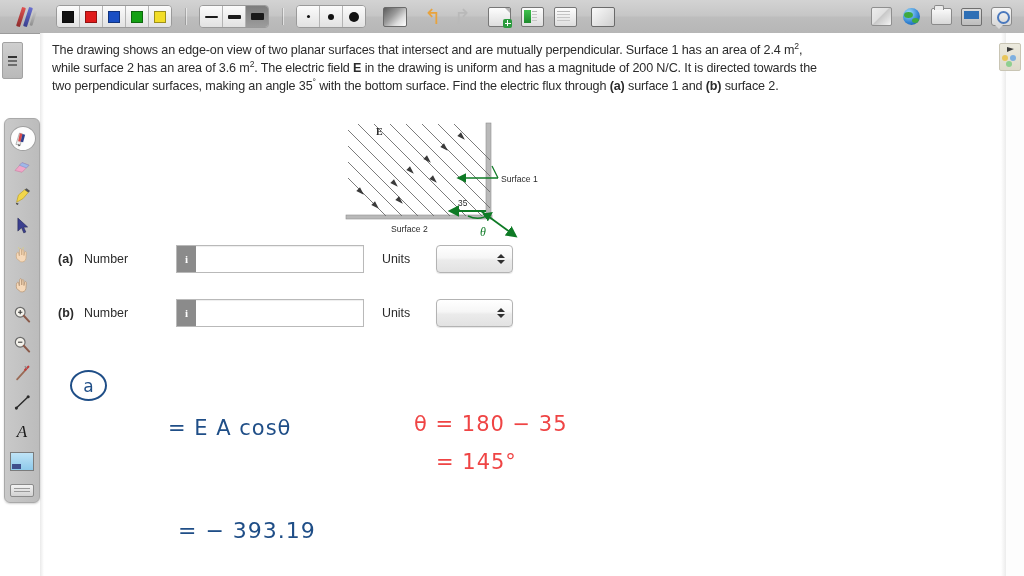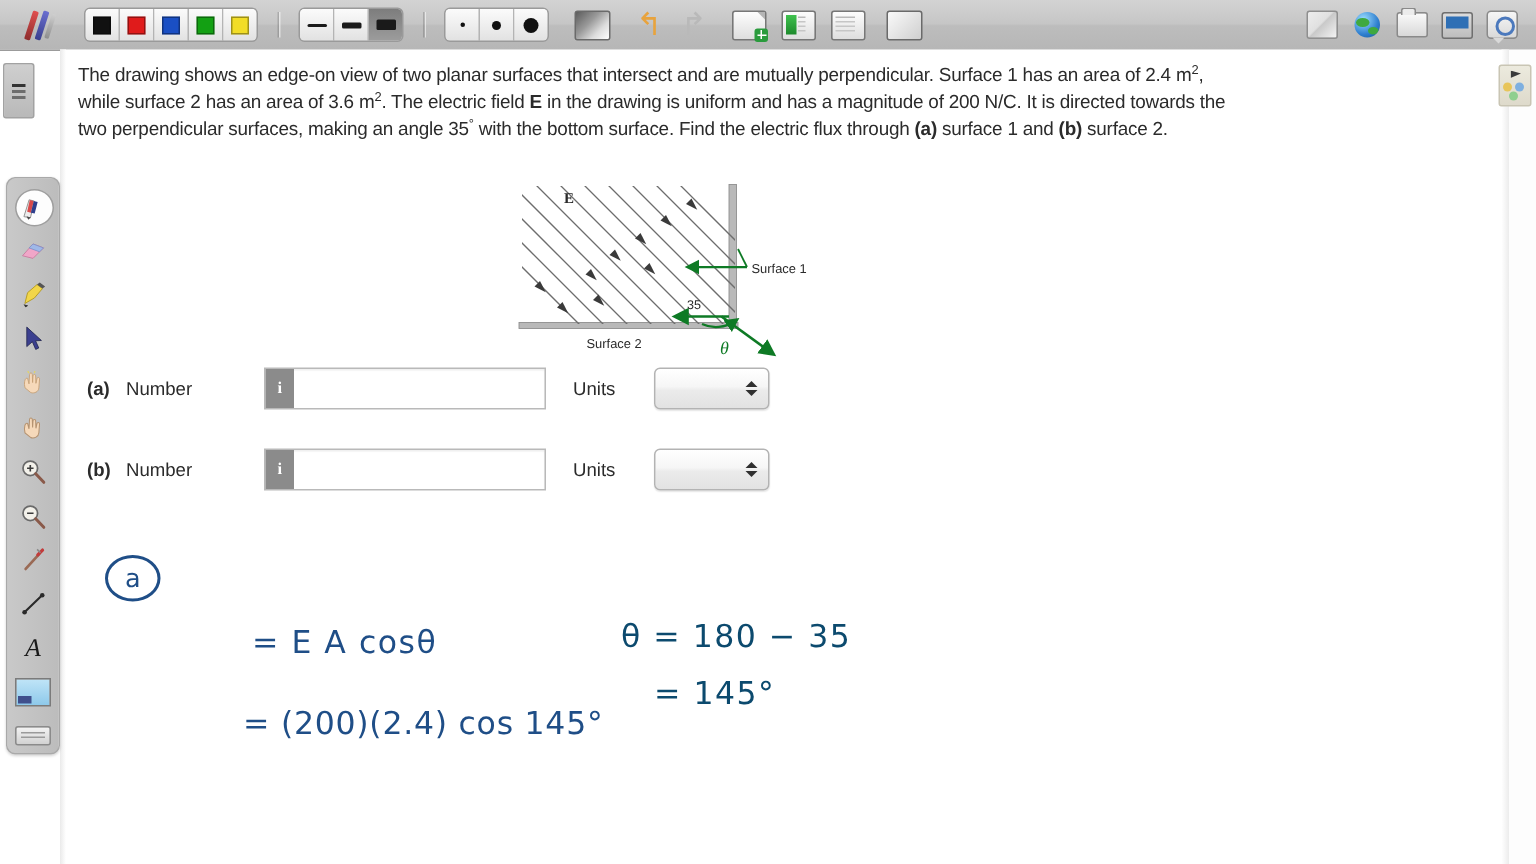--- a/index.html
+++ b/index.html
@@ -159,21 +159,21 @@
     background:linear-gradient(to bottom,#ffffff 0%,#f6f6f6 45%,#ebebeb 55%,#e2e2e2 100%);
     box-shadow:0 1px 1px rgba(0,0,0,.1);position:relative;
   }
   .unitsel .arrs{position:absolute;right:7px;top:50%;transform:translateY(-50%);display:flex;flex-direction:column;gap:2px;}
   .unitsel .arrs i{display:block;width:0;height:0;border-left:4px solid transparent;border-right:4px solid transparent;}
   .unitsel .arrs i.up{border-bottom:4px solid #303030;}
   .unitsel .arrs i.dn{border-top:4px solid #303030;}
 
   
   .hw{position:absolute;color:#1f4e87;font-family:"DejaVu Sans",sans-serif;}
-  .hw-green{position:absolute;color:#0c4a6e;font-family:"DejaVu Sans",sans-serif;}
+  .hw-green{position:absolute;color:#ef4444;font-family:"DejaVu Sans",sans-serif;}
   .hw-circle{
     position:absolute;left:70px;top:370px;width:33px;height:27px;
     border:2.4px solid #1f4e87;border-radius:50%;
     display:flex;align-items:center;justify-content:center;
     font-size:17px;color:#1f4e87;font-family:"DejaVu Sans",sans-serif;
   }
 </style>
 </head>
 <body>
 
@@ -506,20 +506,20 @@
           <i class="dn"></i>
         </div>
     </div>
   </div>
 
   <div class="hw-circle">a</div>
 
 
   <div class="hw" style="left:168px;top:416px;font-size:21px;letter-spacing:1px;text-align:center;">=  E A cosθ</div>
 
-  <div class="hw" style="left:162px;top:470px;font-size:21px;letter-spacing:0.5px;">=  (200)(2.4) cos 145°</div>
-
+
+  <div class="hw" style="left:178px;top:518px;font-size:22px;letter-spacing:1px;">=  − 393.19</div>
 
   <div class="hw-green" style="left:414px;top:412px;font-size:21px;letter-spacing:1px;">θ = 180 − 35</div>
 
   <div class="hw-green" style="left:436px;top:450px;font-size:21px;letter-spacing:1px;">= 145°</div>
 
 </div>
 
 </body></html>

